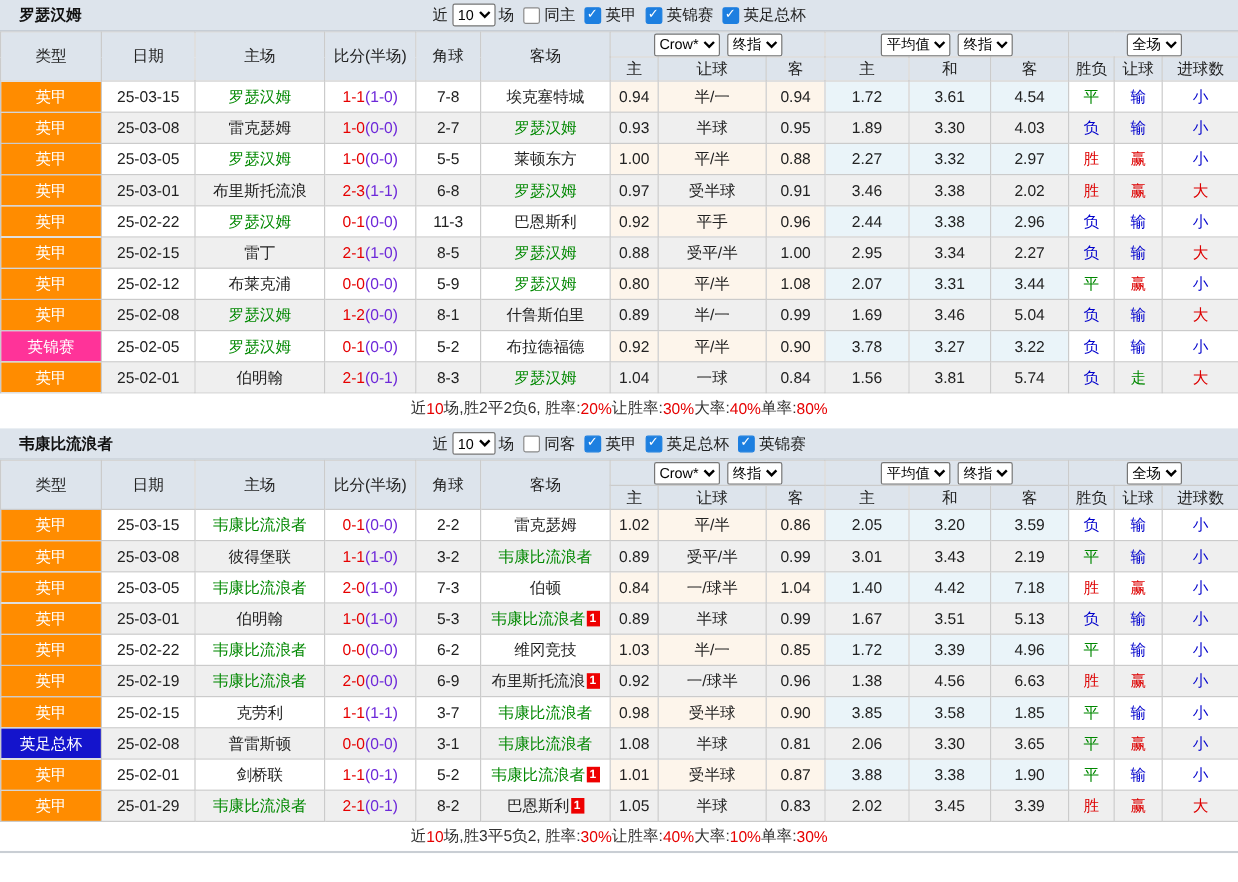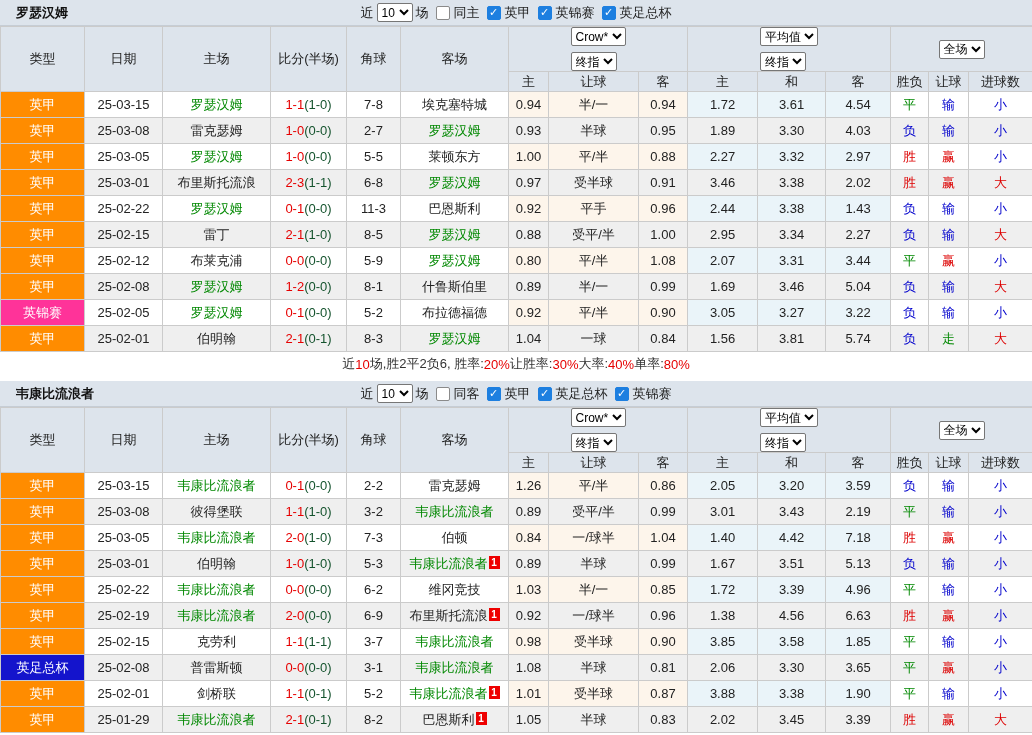--- a/index.html
+++ b/index.html
@@ -25,26 +25,26 @@
   thead th{background:#dde4ec;font-weight:normal;color:#222;}
   thead tr.selrow th{height:20px;}
   thead tr.labrow th{height:19px;}
   tbody td{height:25px;}
   tbody tr:nth-child(even) td{background:#efefef;}
   td.col-odds{background:#fdf5eb;}
   td.col-avg{background:#eaf4f9;}
   .lg{color:#fff;font-size:13px;}
   .green{color:#008800;}
   .score{color:#e60000;}
-  .half{color:#14532d;}
+  .half{color:#6d28d9;}
   .badge1{display:inline-block;background:#ee0000;color:#fff;font-size:10px;font-weight:bold;width:11px;height:13px;line-height:13px;vertical-align:2px;margin-left:1px;text-align:center;}
   .summary{height:24px;display:flex;align-items:center;justify-content:center;font-size:13px;color:#333;background:#fff;}
   .summary .red{color:#e60000;}
   .gap{height:5px;background:#fff;}
-  .selgroup{display:inline-flex;gap:6px;align-items:flex-start;justify-content:center;flex-direction:column;}
+  .selgroup{display:inline-flex;gap:6px;align-items:flex-end;justify-content:center;}
 </style>
 </head>
 <body>
 
 <div class="page">
   <div id="sections">
       <div>
         <div class="filterband">
           <span class="teamname">罗瑟汉姆</span>
           <span class="filterctr">
@@ -183,21 +183,21 @@
               <td>25-02-22</td>
               <td class="green">罗瑟汉姆</td>
               <td><span class="score">0-1</span><span class="half">(0-0)</span></td>
               <td>11-3</td>
               <td>巴恩斯利</td>
               <td class="col-odds">0.92</td>
               <td class="col-odds">平手</td>
               <td class="col-odds">0.96</td>
               <td class="col-avg">2.44</td>
               <td class="col-avg">3.38</td>
-              <td class="col-avg">1.43</td>
+              <td class="col-avg">2.96</td>
               <td style="color: rgb(0, 0, 204);">负</td>
               <td style="color: rgb(0, 0, 204);">输</td>
               <td style="color: rgb(0, 0, 204);">小</td>
             </tr>
             <tr>
               <td class="lg" style="background: rgb(255, 140, 0);">英甲</td>
               <td>25-02-15</td>
               <td>雷丁</td>
               <td><span class="score">2-1</span><span class="half">(1-0)</span></td>
               <td>8-5</td>
@@ -249,21 +249,21 @@
             <tr>
               <td class="lg" style="background: rgb(255, 51, 153);">英锦赛</td>
               <td>25-02-05</td>
               <td class="green">罗瑟汉姆</td>
               <td><span class="score">0-1</span><span class="half">(0-0)</span></td>
               <td>5-2</td>
               <td>布拉德福德</td>
               <td class="col-odds">0.92</td>
               <td class="col-odds">平/半</td>
               <td class="col-odds">0.90</td>
-              <td class="col-avg">3.05</td>
+              <td class="col-avg">3.78</td>
               <td class="col-avg">3.27</td>
               <td class="col-avg">3.22</td>
               <td style="color: rgb(0, 0, 204);">负</td>
               <td style="color: rgb(0, 0, 204);">输</td>
               <td style="color: rgb(0, 0, 204);">小</td>
             </tr>
             <tr>
               <td class="lg" style="background: rgb(255, 140, 0);">英甲</td>
               <td>25-02-01</td>
               <td>伯明翰</td>
@@ -362,21 +362,21 @@
             </tr>
           </thead>
           <tbody>
             <tr>
               <td class="lg" style="background: rgb(255, 140, 0);">英甲</td>
               <td>25-03-15</td>
               <td class="green">韦康比流浪者</td>
               <td><span class="score">0-1</span><span class="half">(0-0)</span></td>
               <td>2-2</td>
               <td>雷克瑟姆</td>
-              <td class="col-odds">1.26</td>
+              <td class="col-odds">1.02</td>
               <td class="col-odds">平/半</td>
               <td class="col-odds">0.86</td>
               <td class="col-avg">2.05</td>
               <td class="col-avg">3.20</td>
               <td class="col-avg">3.59</td>
               <td style="color: rgb(0, 0, 204);">负</td>
               <td style="color: rgb(0, 0, 204);">输</td>
               <td style="color: rgb(0, 0, 204);">小</td>
             </tr>
             <tr>

